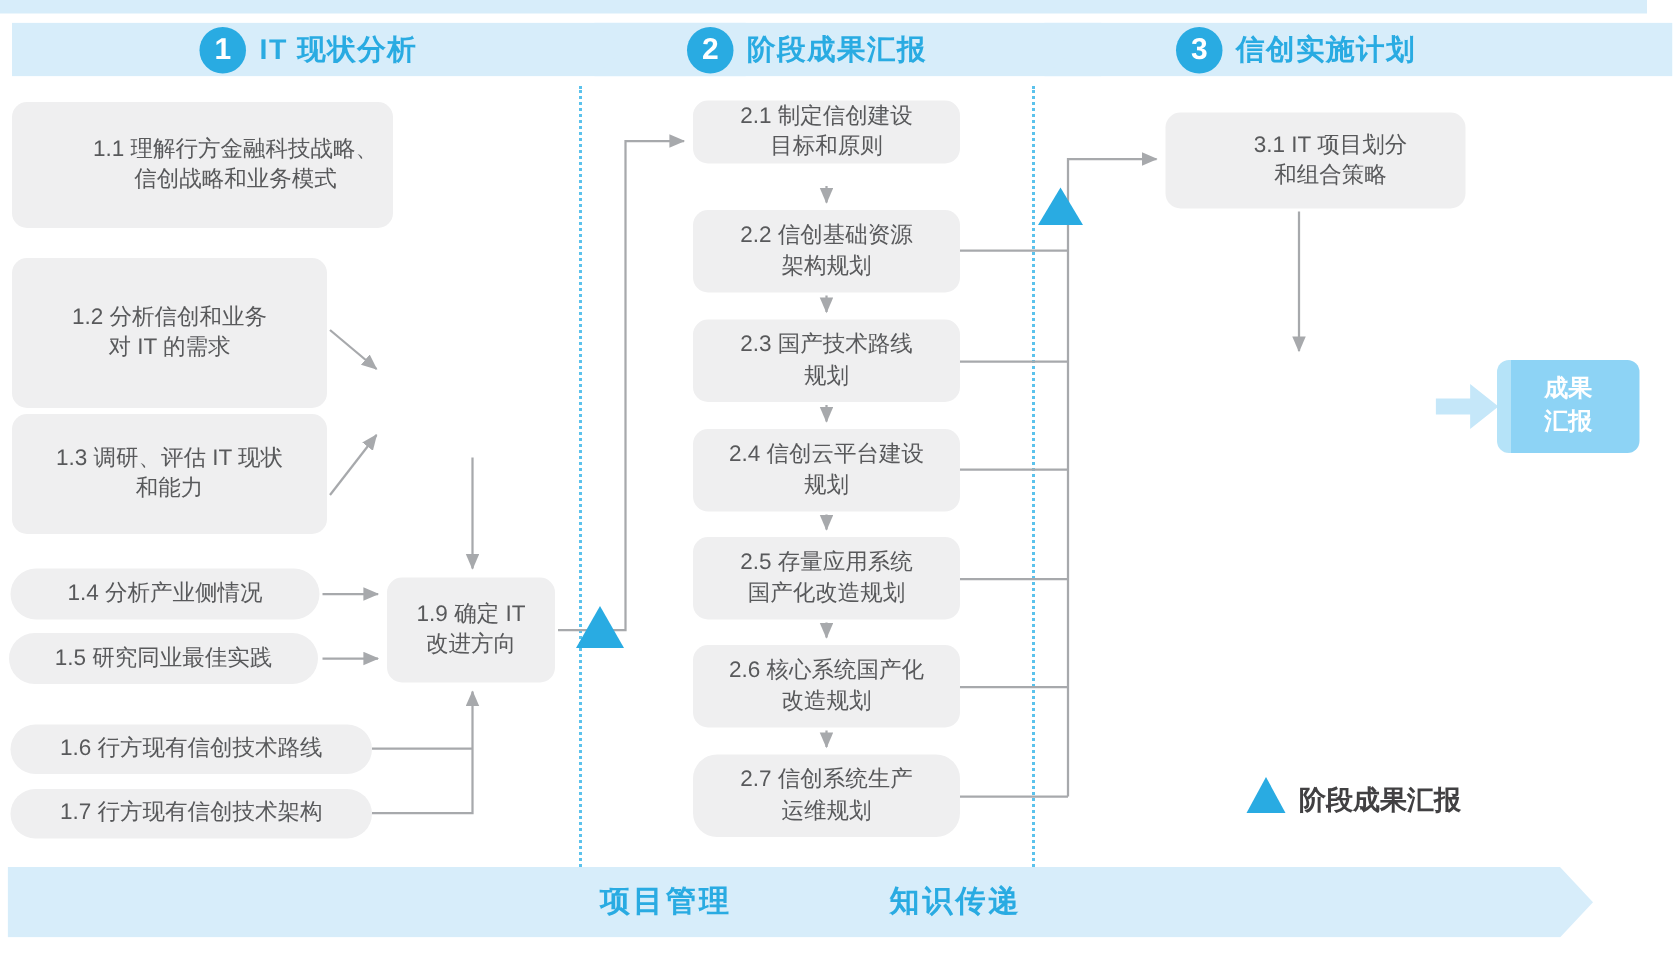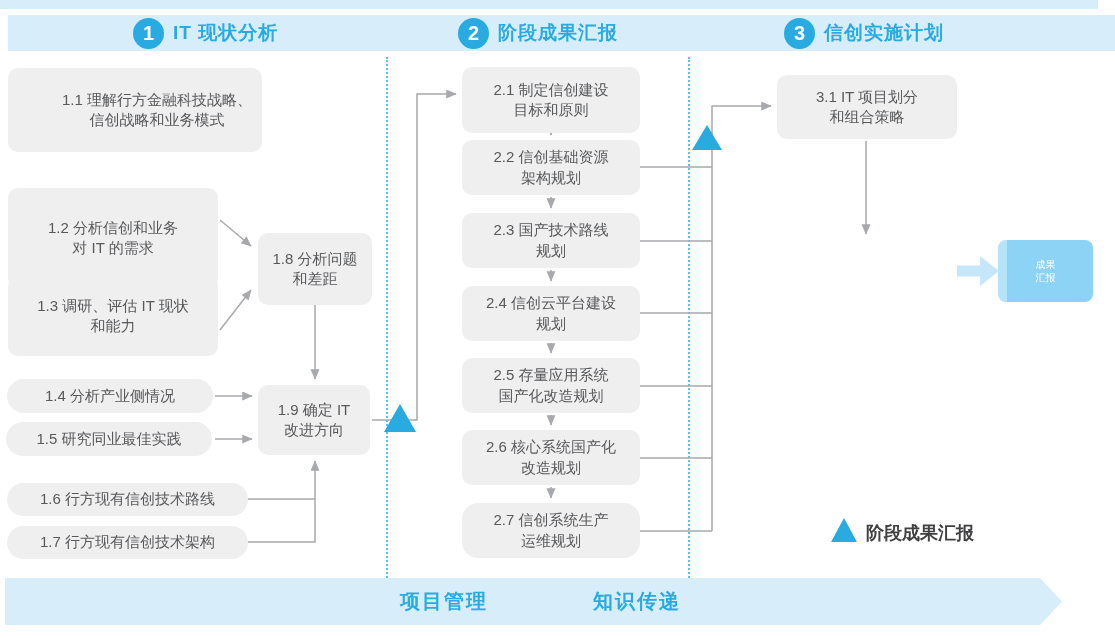--- a/index.html
+++ b/index.html
@@ -24,21 +24,21 @@
   .gbox {
     position:absolute; background:#EFEFF0; border-radius:10px; color:#58595B;
     font-size:15px; line-height:1.35; display:flex; align-items:center; justify-content:center;
   }
   .gbox span { display:block; width:100%; text-align:center; white-space:pre-line; }
   .pill { border-radius:17px; }
   .dots { position:absolute; top:57px; height:521px; width:0; border-left:2px dotted #5BC2EC; }
   .tri { position:absolute; width:0; height:0; }
   svg.wires { position:absolute; left:0; top:0; pointer-events:none; }
   .result-box {
-    position:absolute; border-radius:8px; color:#ffffff; font-weight:normal; font-size:10px;
+    position:absolute; border-radius:8px; color:#ffffff; font-weight:bold; font-size:16px;
     line-height:1.35; display:flex; align-items:center; justify-content:flex-start;
     background:linear-gradient(90deg,#B5E3F8 0,#B5E3F8 9px,#8DD3F5 9px);
   }
   .result-box span { display:block; width:100%; text-align:center; white-space:pre-line; }
   .fat-arrow {
     position:absolute; background:#C5E7F9;
     clip-path: polygon(0 32%, 55% 32%, 55% 0, 100% 50%, 55% 100%, 55% 68%, 0 68%);
   }
   .legend-label { position:absolute; color:#414042; font-weight:bold; font-size:18px; white-space:nowrap; }
   .bottom-band {
@@ -99,50 +99,46 @@
       <path d="M 640 531 L 712 531"></path>
       <path d="M 712 531 L 712 106 L 771 106" marker-end="url(#arw)"></path>
       <path d="M 866 141 L 866 234" marker-end="url(#arw)"></path>
     </g>
   </svg>
 
   <div class="gbox" style="left:8px; top:68px; width:210px; height:84px;padding-left:44px;">
       <span>1.1 理解行方金融科技战略、
 信创战略和业务模式</span>
     </div>
-  <div class="gbox" style="left:8px; top:172px; width:210px; height:100px;margin-top:16px;">
+  <div class="gbox" style="left:8px; top:172px; width:210px; height:100px;">
       <span>1.2 分析信创和业务
 对 IT 的需求</span>
     </div>
   <div class="gbox" style="left:8px; top:276px; width:210px; height:80px;">
       <span>1.3 调研、评估 IT 现状
 和能力</span>
     </div>
   <div class="gbox pill" style="left:7px; top:379px; width:206px; height:34px;">
       <span>1.4 分析产业侧情况</span>
     </div>
   <div class="gbox pill" style="left:6px; top:422px; width:206px; height:34px;align-items:center;">
       <span>1.5 研究同业最佳实践</span>
     </div>
   <div class="gbox pill" style="left:7px; top:483px; width:241px; height:33px;">
       <span>1.6 行方现有信创技术路线</span>
     </div>
   <div class="gbox pill" style="left:7px; top:526px; width:241px; height:33px;">
       <span>1.7 行方现有信创技术架构</span>
     </div>
-  <div class="gbox" style="left:258px; top:233px; width:114px; height:72px;">
-      <span>1.8 分析问题
-和差距</span>
-    </div>
   <div class="gbox" style="left:258px; top:385px; width:112px; height:70px;">
       <span>1.9 确定 IT
 改进方向</span>
     </div>
 
-  <div class="gbox" style="left:462px; top:67px; width:178px; height:66px;">
+  <div class="gbox" style="left:462px; top:67px; width:178px; height:42px;">
       <span>2.1 制定信创建设
 目标和原则</span>
     </div>
   <div class="gbox" style="left:462px; top:140px; width:178px; height:55px;">
       <span>2.2 信创基础资源
 架构规划</span>
     </div>
   <div class="gbox" style="left:462px; top:213px; width:178px; height:55px;">
       <span>2.3 国产技术路线
 规划</span>
@@ -157,21 +153,21 @@
     </div>
   <div class="gbox" style="left:462px; top:430px; width:178px; height:55px;">
       <span>2.6 核心系统国产化
 改造规划</span>
     </div>
   <div class="gbox" style="left:462px; top:503px; width:178px; height:55px;border-radius:16px;">
       <span>2.7 信创系统生产
 运维规划</span>
     </div>
 
-  <div class="gbox" style="left:777px; top:75px; width:180px; height:64px;">
+  <div class="gbox" style="left:777px; top:75px; width:180px; height:64px;padding-left:20px;">
       <span>3.1 IT 项目划分
 和组合策略</span>
     </div>
 
   <div class="fat-arrow" style="left:957px; top:256px; width:42px; height:30px;"></div>
   <div class="result-box" style="left:998px; top:240px; width:95px; height:62px;">
       <span>成果
 汇报</span>
     </div>
 

